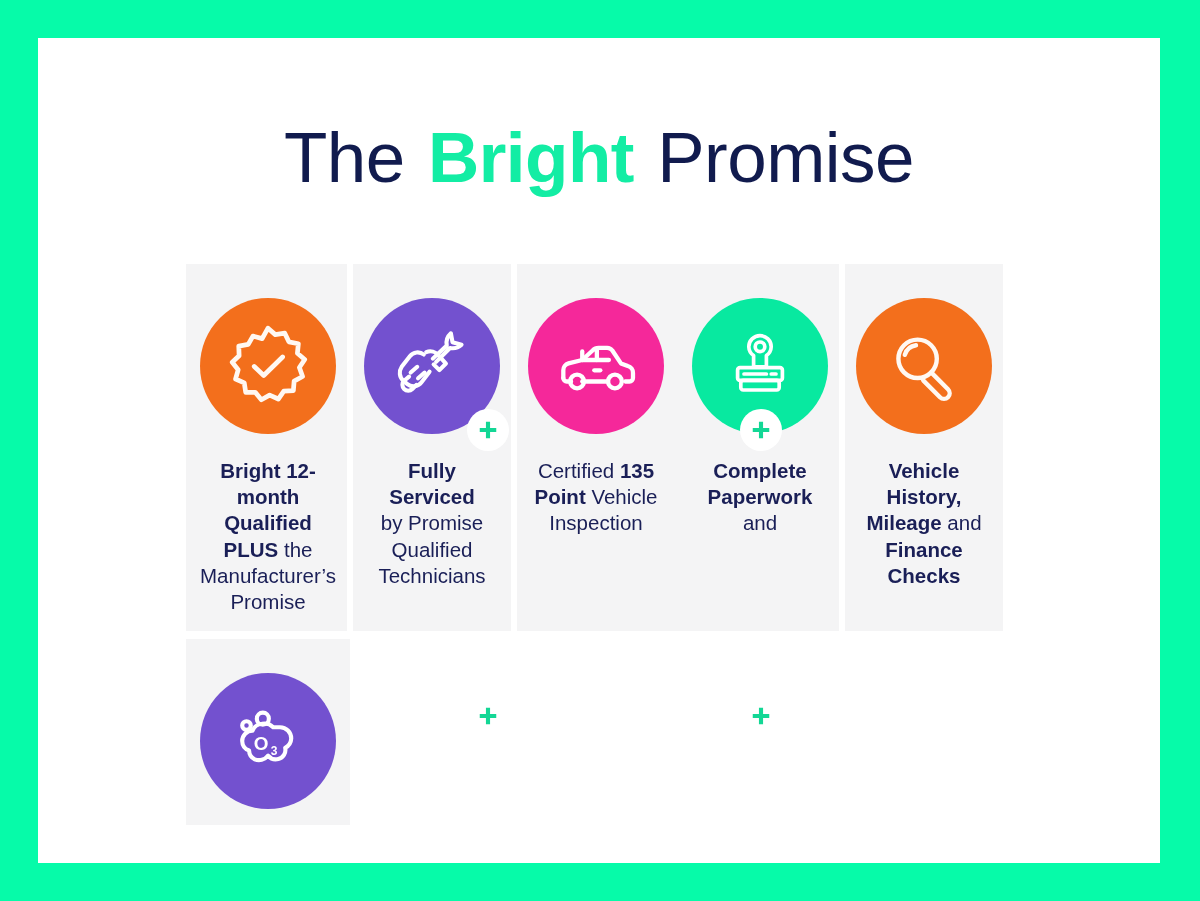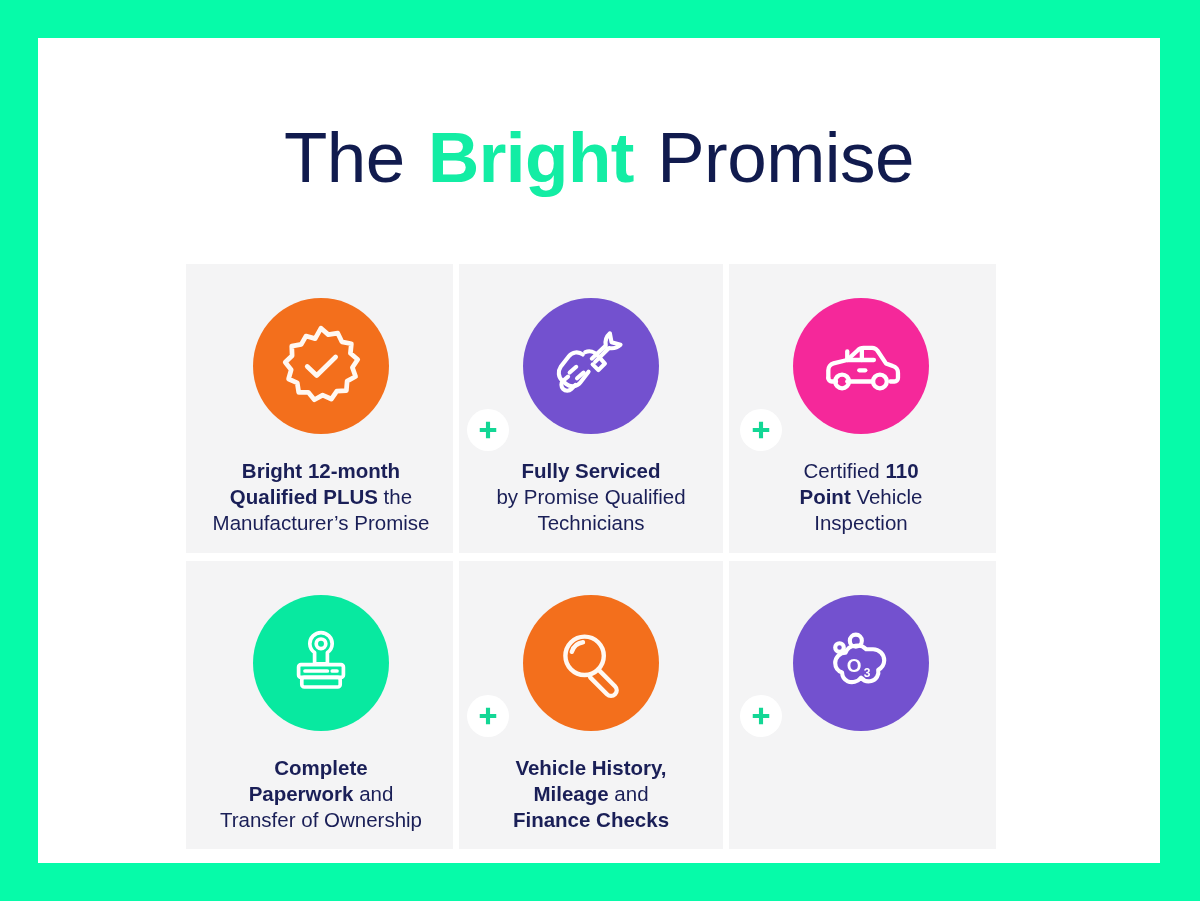--- a/index.html
+++ b/index.html
@@ -47,21 +47,21 @@
   .title .t-promise { font-weight: 400; color: #111b4e; }
 
   
   .grid {
     position: absolute;
     left: 148px;
     top: 226px;
     width: 810px;
     height: 540px;
     display: grid;
-    grid-template-columns: 1fr 1fr 1fr;
+    grid-template-columns: 1fr 1fr 1fr 1fr 1fr;
     grid-template-rows: 1fr 1fr;
     gap: 8px 0;
   }
 
   .card {
     position: relative;
     background: #f4f4f5;
     padding: 34px 14px 16px;
     display: flex;
     flex-direction: column;
@@ -177,41 +177,40 @@
           <path d="M12 64 a4 4 0 0 0 4 4 h5"></path>
           <circle cx="28" cy="68" r="8"></circle>
           <circle cx="72" cy="68" r="8"></circle>
           <path d="M34 43 v-10"></path>
           <path d="M34 43 h31"></path>
           <path d="M51 43 v-13"></path>
           <path d="M48 55 h7"></path>
         </svg>
       </div>
       <div class="caption">
-        <span>Certified </span><b>110</b><br>
+        <span>Certified </span><b>135</b><br>
         <b>Point</b><span> Vehicle</span><br>
         <span>Inspection</span>
       </div>
     </div>
 
     <div class="card col1">
       <div class="icon-wrap" style="background:#08e9a0">
         <svg width="80" height="80" viewBox="0 0 100 100" fill="none" stroke="#ffffff" stroke-width="4.6" stroke-linecap="round" stroke-linejoin="round">
           <path d="M50 12 a14 14 0 0 0-14 14 a14 14 0 0 0 6 11 v14 h16 V37 a14 14 0 0 0 6-11 a14 14 0 0 0-14-14 z"></path>
           <circle cx="50" cy="26" r="6"></circle>
           <rect x="22" y="52" width="56" height="16" rx="3"></rect>
           <rect x="26" y="68" width="48" height="12" rx="3"></rect>
           <path d="M30 60 h28"></path>
           <path d="M64 60 h6"></path>
         </svg>
       </div>
       <div class="caption">
         <b>Complete</b><br>
         <b>Paperwork</b><span> and</span><br>
-        <span>Transfer of Ownership</span>
       </div>
     </div>
 
     <div class="card col2">
       <div class="icon-wrap" style="background:#f36f1c">
         <svg width="80" height="80" viewBox="0 0 100 100" fill="none" stroke="#fff8f2" stroke-width="5.5" stroke-linecap="round" stroke-linejoin="round">
           <circle cx="42" cy="41" r="24"></circle>
           <path d="M26 36 a17 17 0 0 1 14-12"></path>
           <path d="M59 58 L80 79 a7 7 0 0 1-10 10 L49 68"></path>
         </svg>

